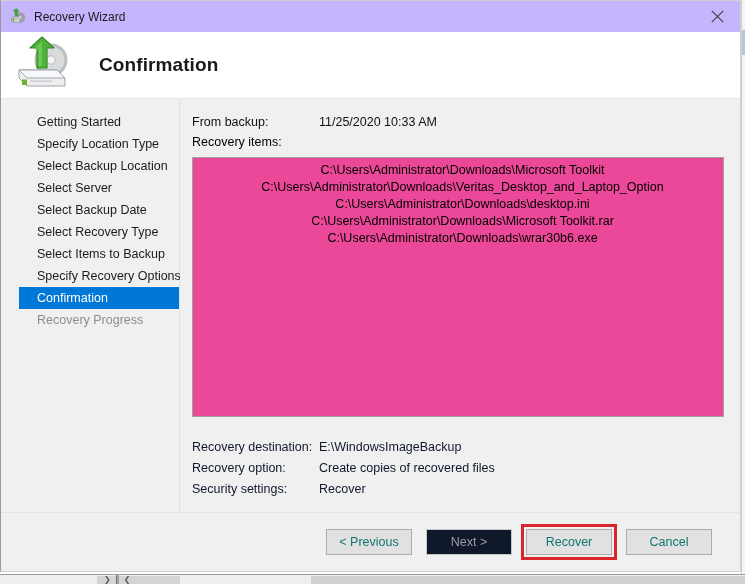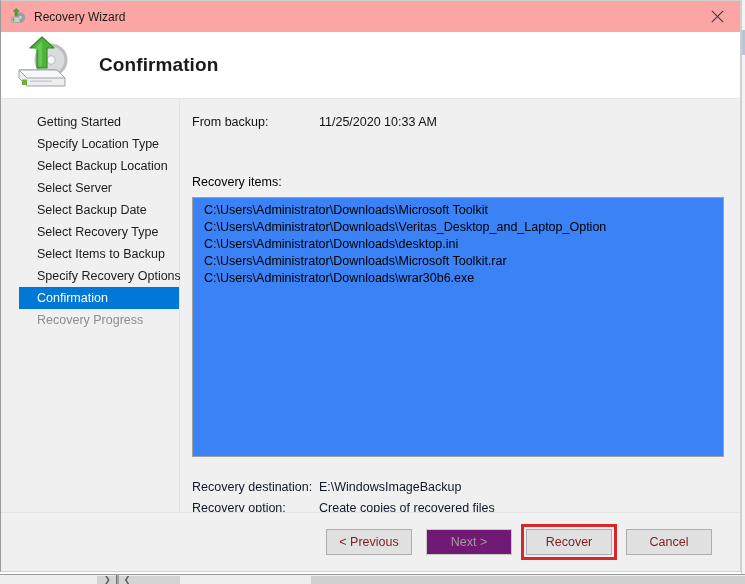--- a/index.html
+++ b/index.html
@@ -85,21 +85,21 @@
     border-left: 1px solid #9a9a9a;
     box-sizing: border-box;
     display: flex;
     flex-direction: column;
   }
 
   
   #titlebar {
     height: 31px;
     min-height: 31px;
-    background: #fca5a5;
+    background: #c4b5fd;
     display: flex;
     align-items: center;
     position: relative;
     padding-left: 9px;
   }
   #title-icon {
     width: 17px;
     height: 17px;
     margin-right: 7px;
     position: relative;
@@ -208,31 +208,31 @@
     min-width: 127px;
     font-family: "Liberation Sans", sans-serif;
   }
   .info-value {
     font-family: "Liberation Sans", sans-serif;
   }
   #items-label {
     font-size: 12.5px;
     line-height: 19px;
     margin-bottom: 5px;
-    margin-top: 40px;
   }
 
   #items-box {
-    background: #3b82f6;
+    background: #ec4899;
     border: 1px solid #a0a0a0;
     height: 260px;
     min-height: 260px;
     overflow: hidden;
     padding: 4px 2px 0 9px;
     box-sizing: border-box;
+    text-align: center;
   }
   .item-line {
     font-size: 12.5px;
     line-height: 17px;
     color: #000000;
     white-space: nowrap;
     font-family: "Liberation Sans", sans-serif;
     padding-left: 2px;
   }
 
@@ -263,29 +263,29 @@
     box-sizing: border-box;
   }
   .btn {
     width: 86px;
     height: 26px;
     line-height: 24px;
     text-align: center;
     font-size: 12.5px;
     background: #e1e1e1;
     border: 1px solid #adadad;
-    color: #7f1d1d;
+    color: #0f766e;
     box-sizing: border-box;
     margin-left: 14px;
     cursor: default;
     font-family: "Liberation Sans", sans-serif;
   }
   .btn.disabled {
     color: #9d9d9d;
-    background: #701a75;
+    background: #0f172a;
     border-color: #c8c8c8;
   }
   .btn-wrap {
     display: inline-block;
     position: relative;
     margin-left: 14px;
   }
   .btn-wrap .btn { margin-left: 0; }
   .highlight-box {
     position: absolute;

